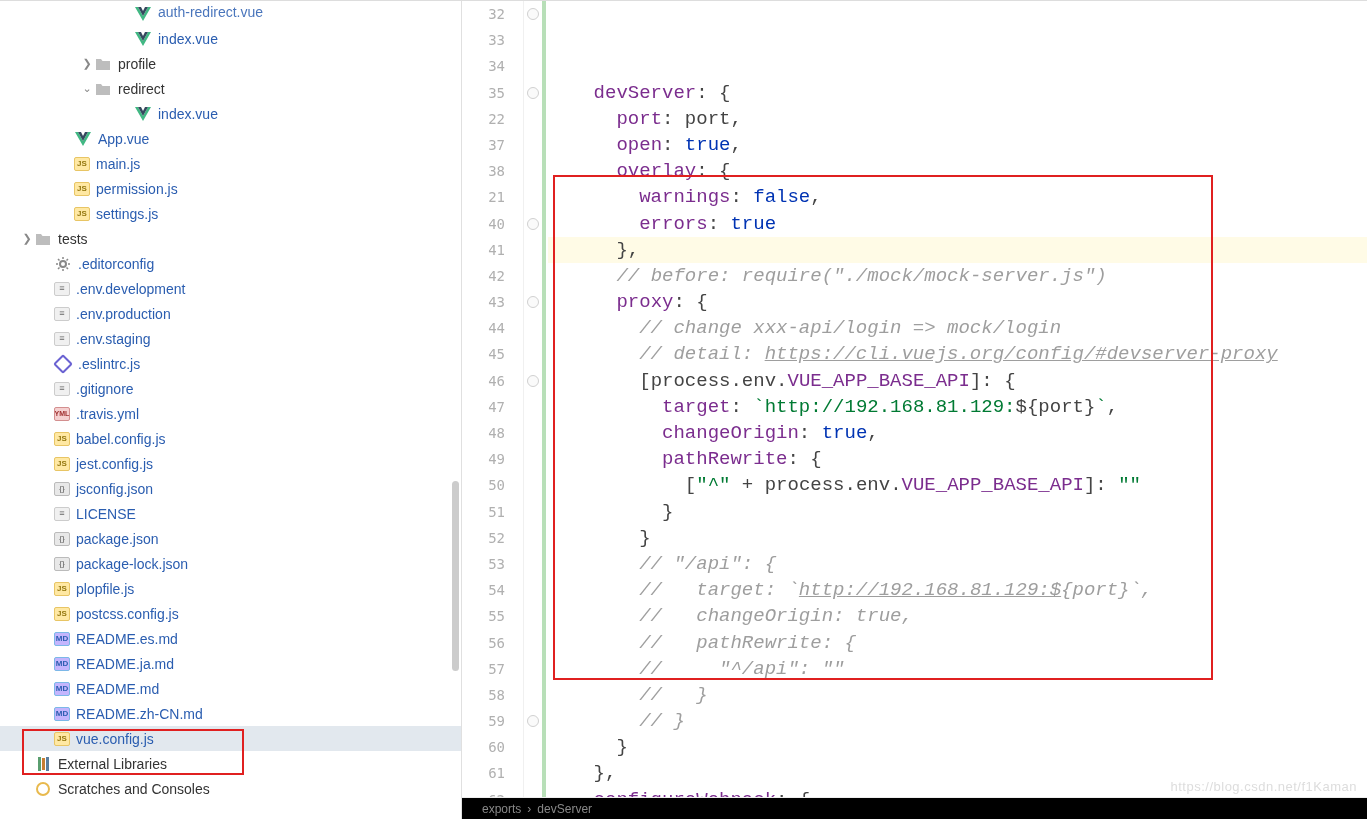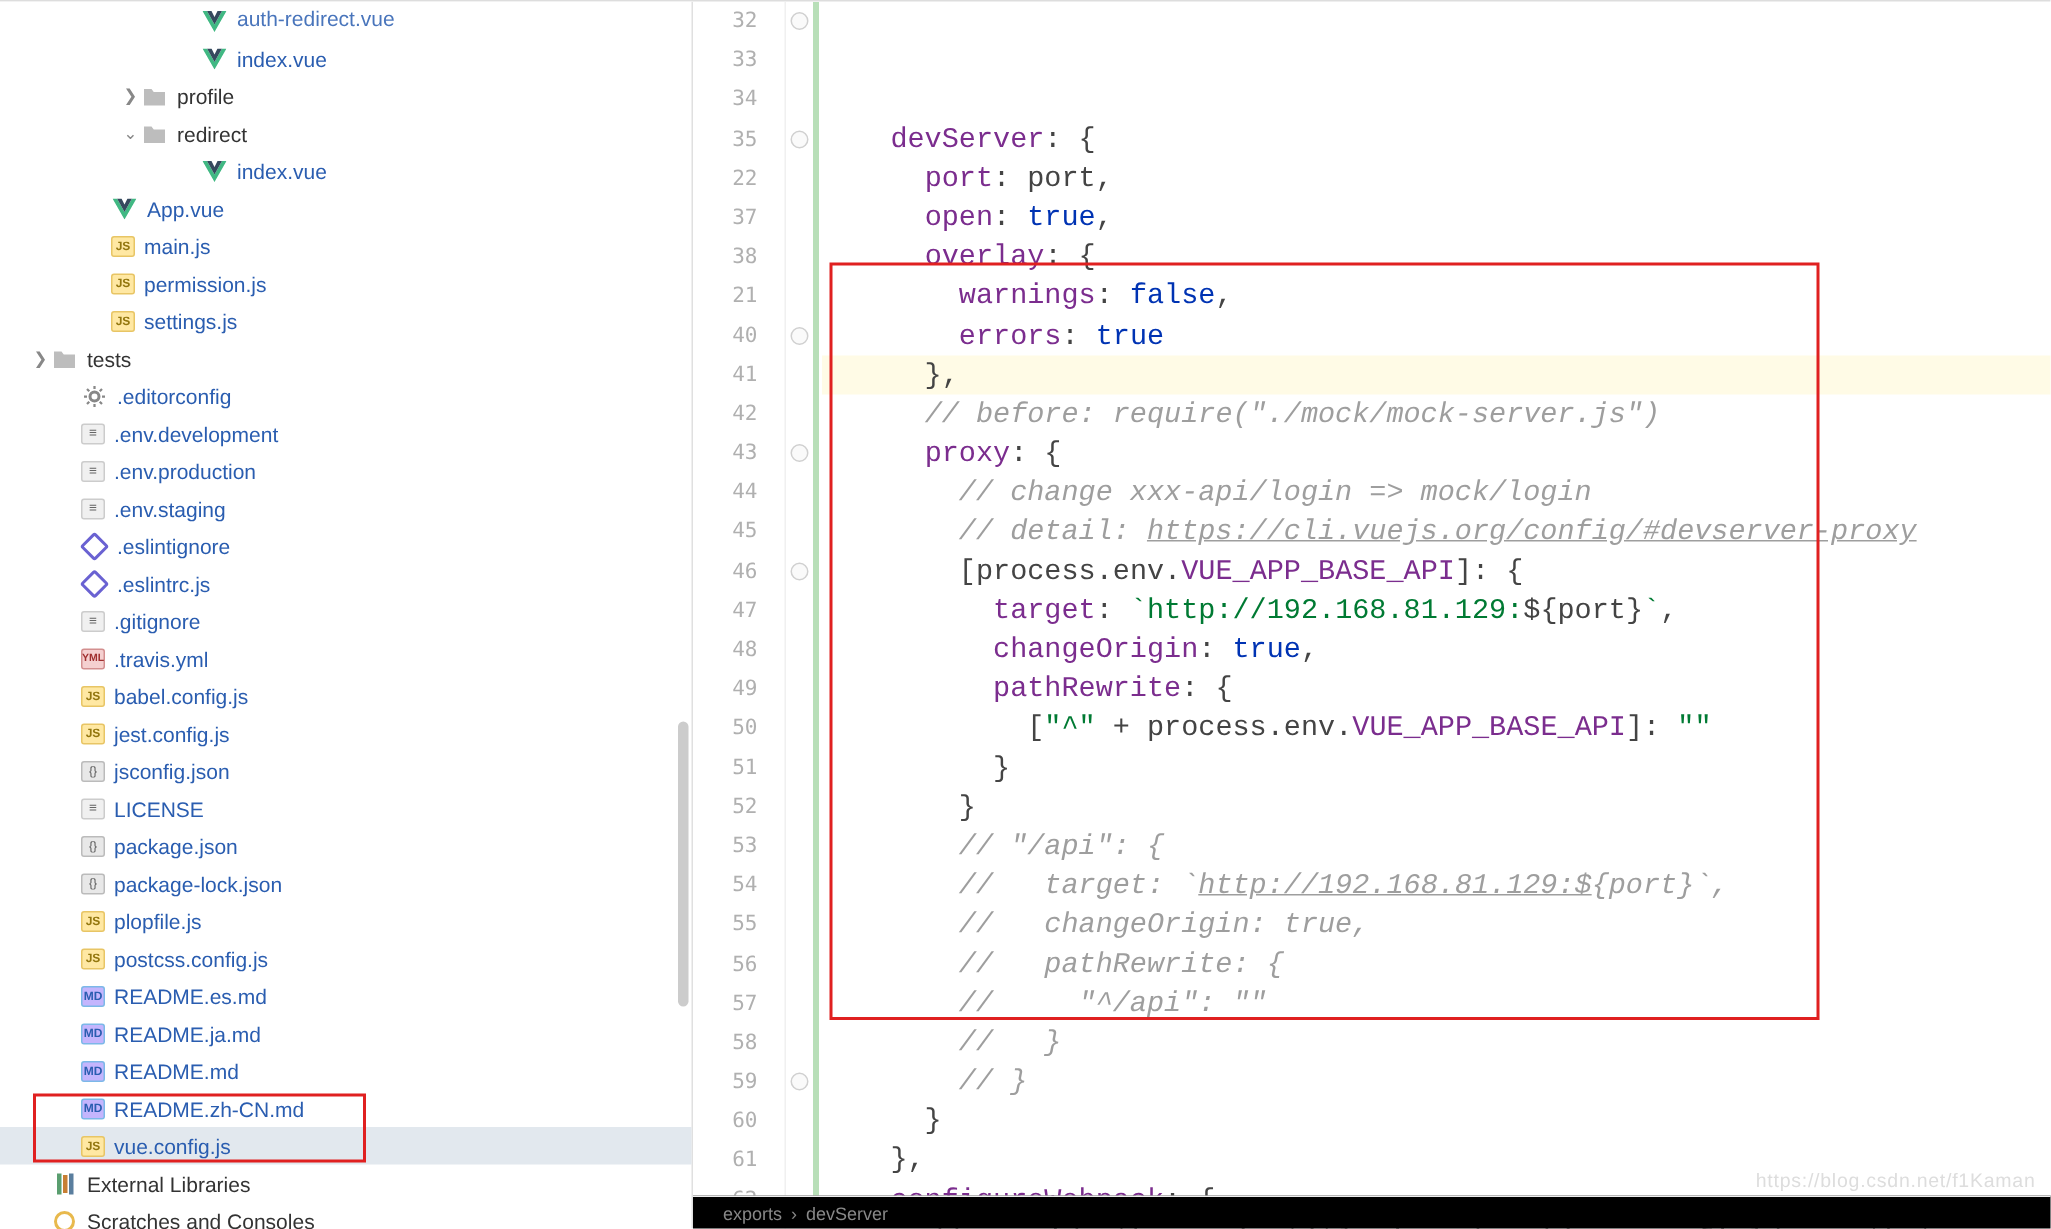--- a/index.html
+++ b/index.html
@@ -200,29 +200,20 @@
         <span class="chev"></span>
         <span class="icon txt-icon">≡</span>
         <span class="tree-label">.env.production</span>
       </div>
       <div class="tree-row">
         <span class="indent"></span>
         <span class="indent"></span>
         <span class="chev"></span>
         <span class="icon txt-icon">≡</span>
         <span class="tree-label">.env.staging</span>
-      </div>
-      <div class="tree-row">
-        <span class="indent"></span>
-        <span class="indent"></span>
-        <span class="chev"></span>
-        <span class="icon">
-          <span class="eslint-icon"></span>
-        </span>
-        <span class="tree-label">.eslintignore</span>
       </div>
       <div class="tree-row">
         <span class="indent"></span>
         <span class="indent"></span>
         <span class="chev"></span>
         <span class="icon">
           <span class="eslint-icon"></span>
         </span>
         <span class="tree-label">.eslintrc.js</span>
       </div>

